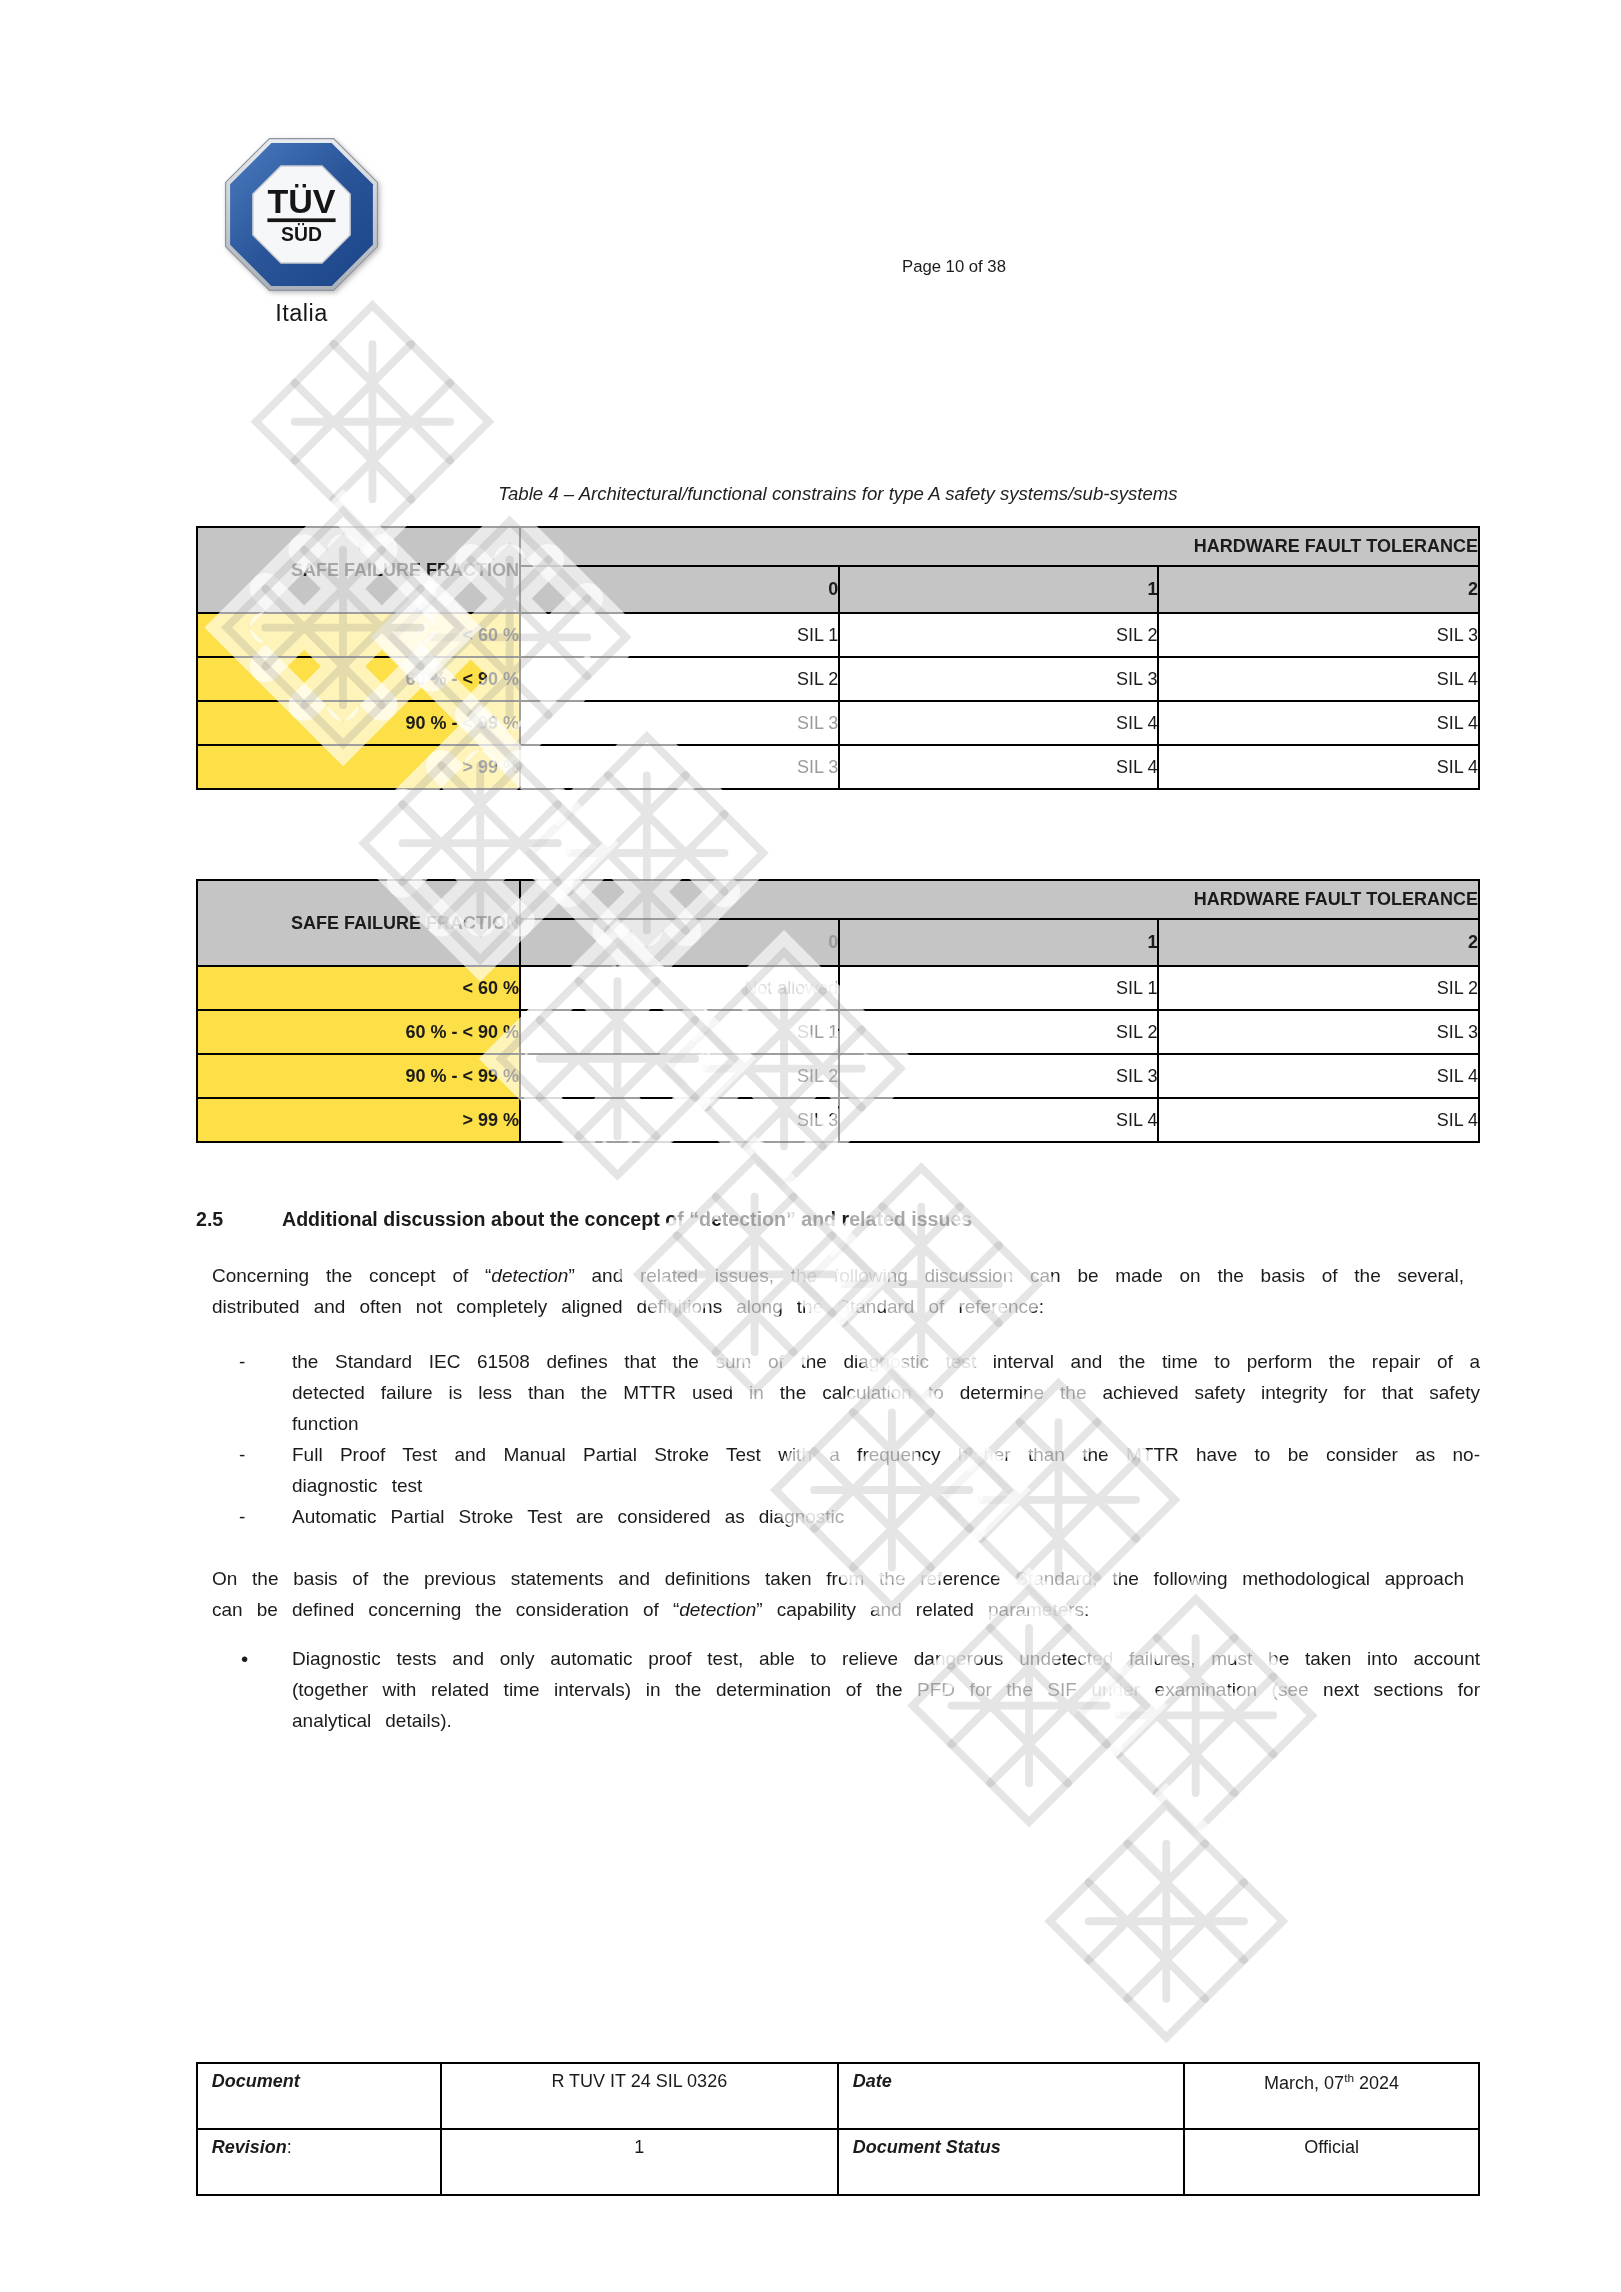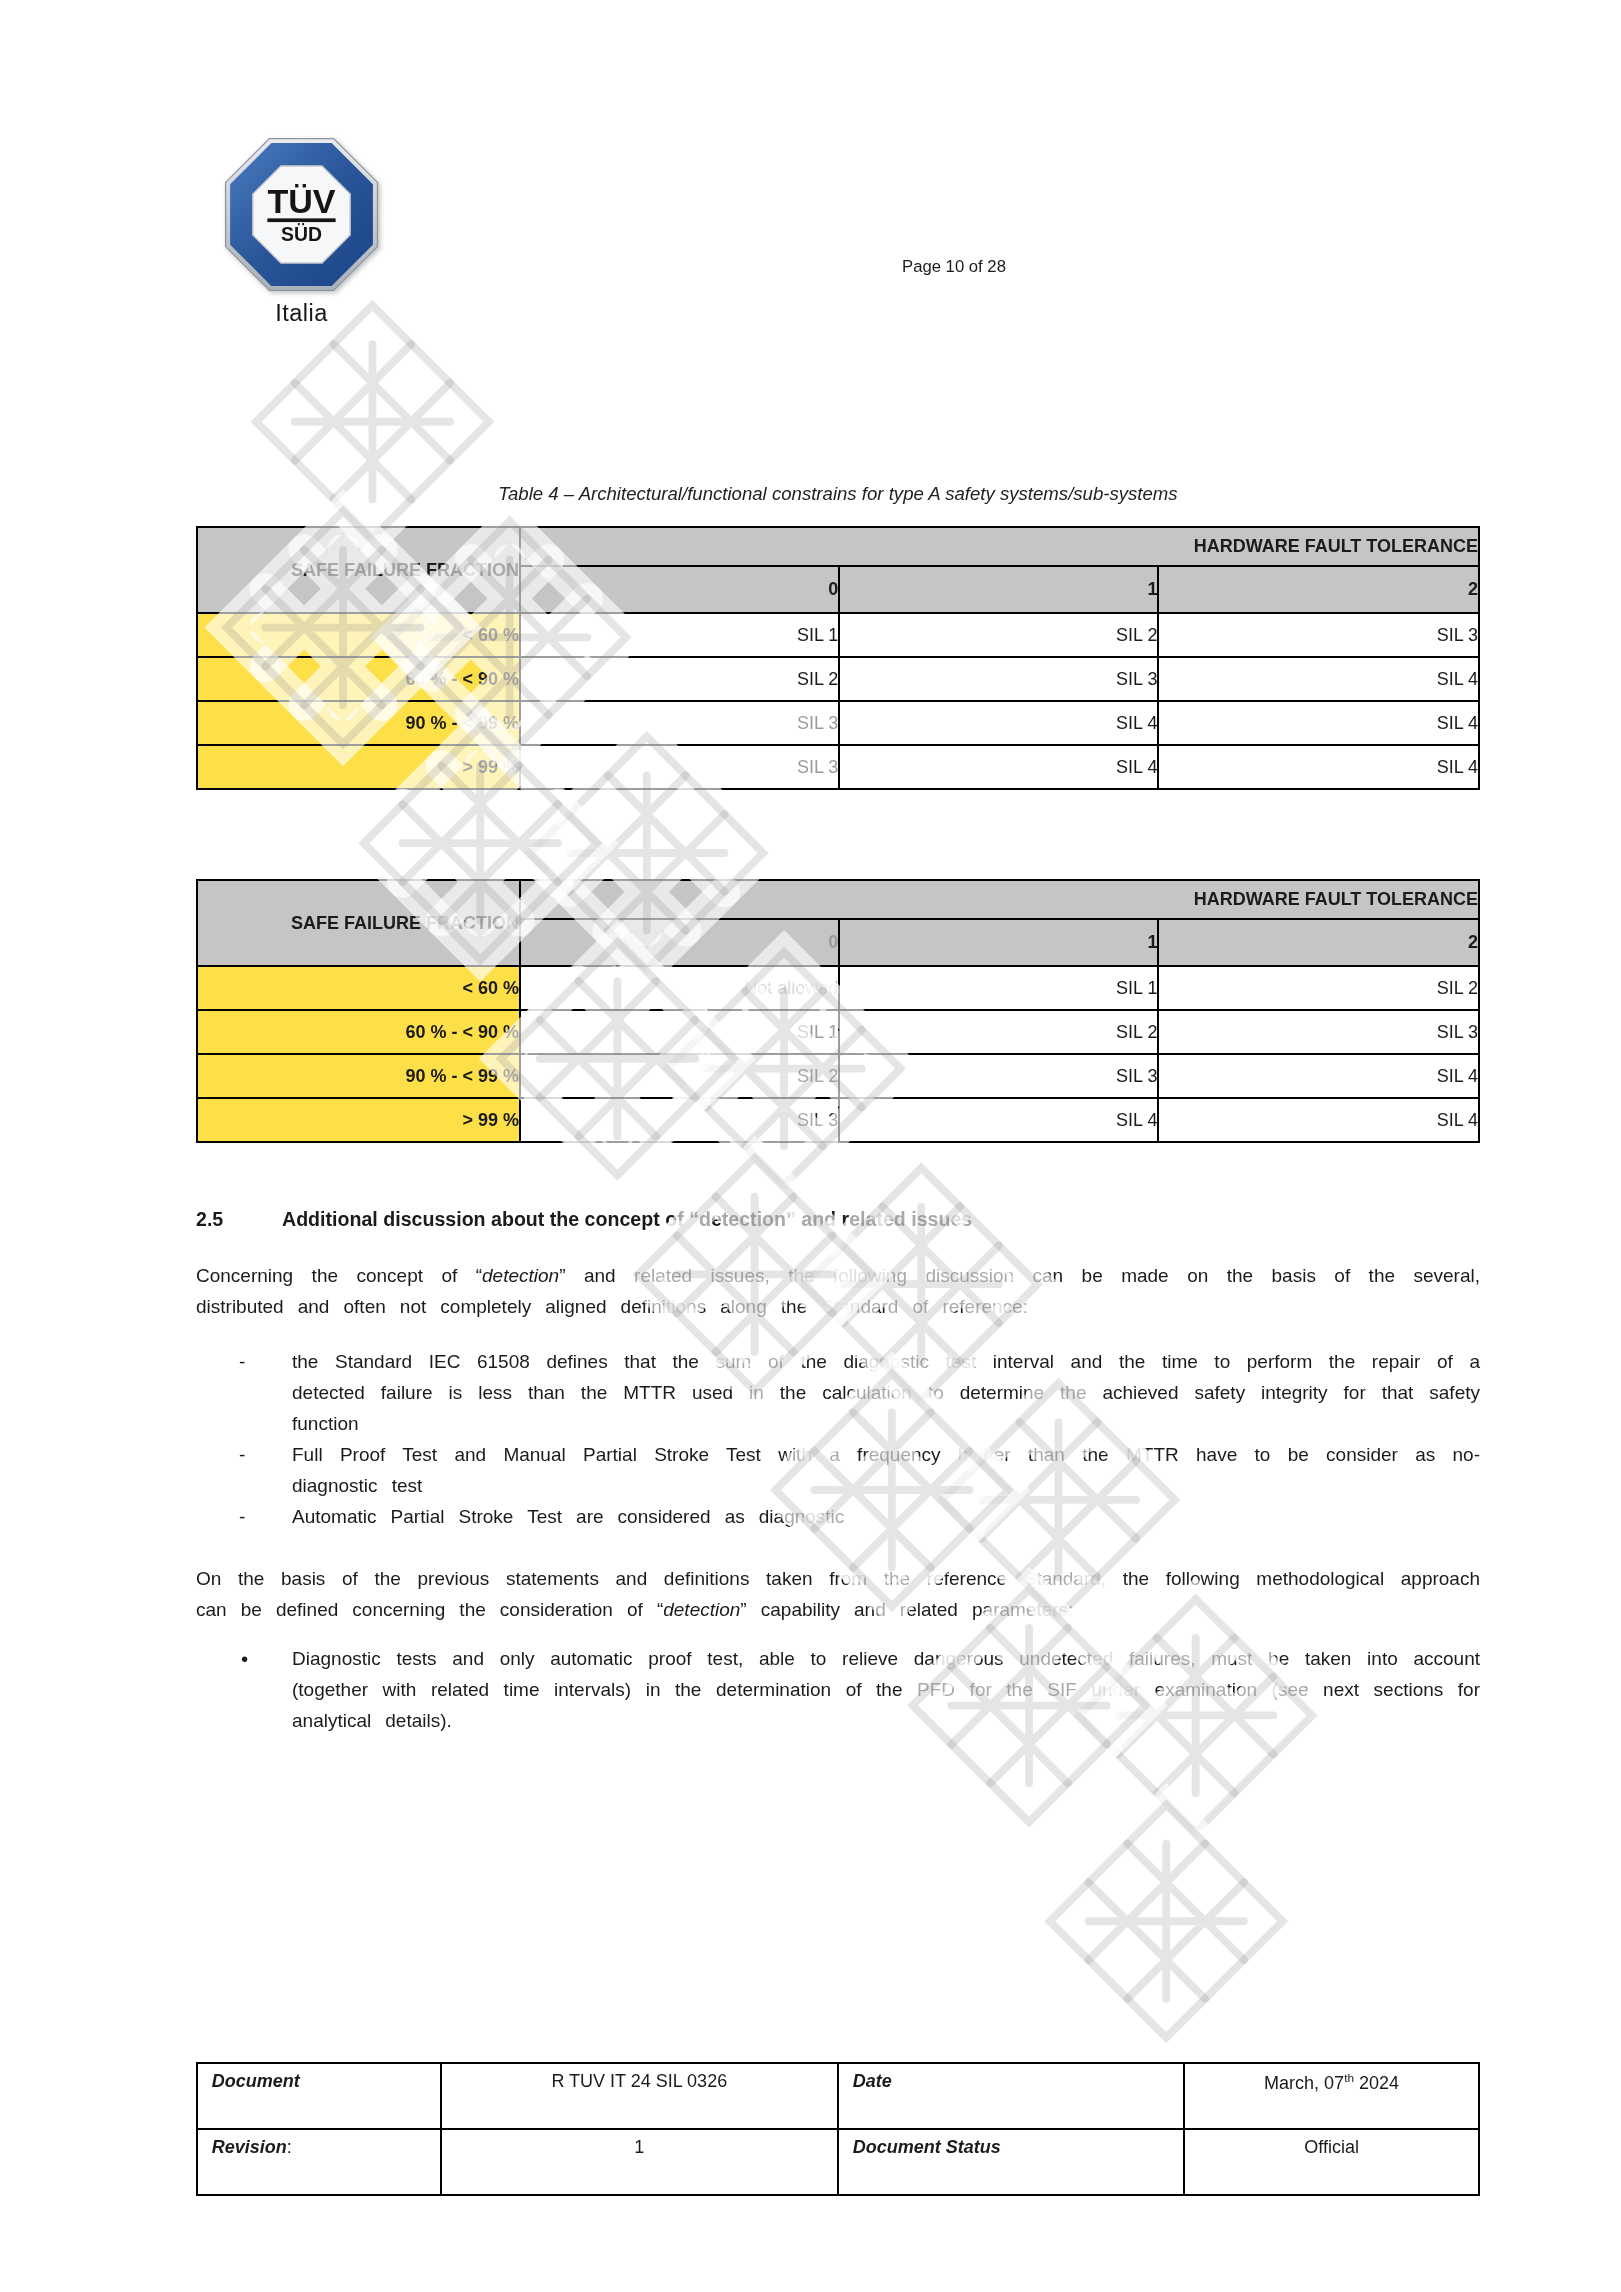--- a/index.html
+++ b/index.html
@@ -22,21 +22,21 @@
   .sil-table .group-h{background:#c5c5c5;font-weight:bold;height:37px;}
   .sil-table .left-h{background:#c5c5c5;font-weight:bold;}
   .sil-table .sub-h{background:#c5c5c5;font-weight:bold;height:45px;}
   .sil-table tbody th.row-label{background:#fde047;font-weight:bold;height:42px;margin-left:36px;}
   .sil-table tbody td{background:#fff;height:42px;}
   .muted{color:#9b9b9b;}
   
   .flow{position:absolute;left:196px;top:1208px;width:1284px;font-size:19px;line-height:31px;}
   .sec-head{font-weight:bold;font-size:19.6px;line-height:23.5px;margin:0;display:flex;}
   .sec-num{width:86px;flex:0 0 86px;}
-  .para{margin:0;text-align:justify;word-spacing:8.8px;}
+  .para{margin:16px;text-align:justify;word-spacing:8.8px;}
   .para-1{margin-top:28px;} .para-2{margin-top:31px;}
   .list{margin-top:24.5px;} .list-2{margin-top:17.6px;}
   .list-item{position:relative;padding-left:96px;text-align:justify;word-spacing:8.8px;}
   .list-item .marker{position:absolute;left:43px;top:0;word-spacing:0;}
   .list-2 .list-item .marker{left:45px;font-size:20.6px;}
   
   .footer-table{position:absolute;left:196px;top:2062px;width:1284px;border-collapse:collapse;
                 table-layout:fixed;font-size:18px;}
   .footer-table td{border:2.9px solid #000;vertical-align:top;background:#fff;height:56px;}
   .footer-table .f-label{text-align:left;padding:6.9px 0 0 13.7px;}
@@ -139,21 +139,21 @@
       <g transform="translate(50,50) scale(0.64) translate(-50,-50)">
         <polygon points="29.3,1 70.7,1 99,29.3 99,70.7 70.7,99 29.3,99 1,70.7 1,29.3" fill="#f6f7f8" stroke="#c6cad0" stroke-width="1.5"></polygon>
       </g>
       <text x="50" y="49" font-family="Liberation Sans, sans-serif" font-size="22" font-weight="bold" fill="#151515" text-anchor="middle">TÜV</text>
       <rect x="28" y="52.5" width="44" height="2.4" fill="#151515"></rect>
       <text x="50" y="67" font-family="Liberation Sans, sans-serif" font-size="12.5" font-weight="bold" fill="#151515" text-anchor="middle">SÜD</text>
     </svg>
     <div class="logo-subtitle">Italia</div>
   </div>
 
-  <div class="page-num">Page 10 of 28</div>
+  <div class="page-num">Page 10 of 38</div>
 
   <div class="tbl-caption cap-4">Table 4 – Architectural/functional constrains for type A safety systems/sub-systems</div>
   <table class="sil-table tbl-4">
     <colgroup>
         <col style="width:25.2%">
         <col style="width:24.9%">
         <col style="width:24.9%">
         <col style="width:25.0%">
       </colgroup>
     <thead>

